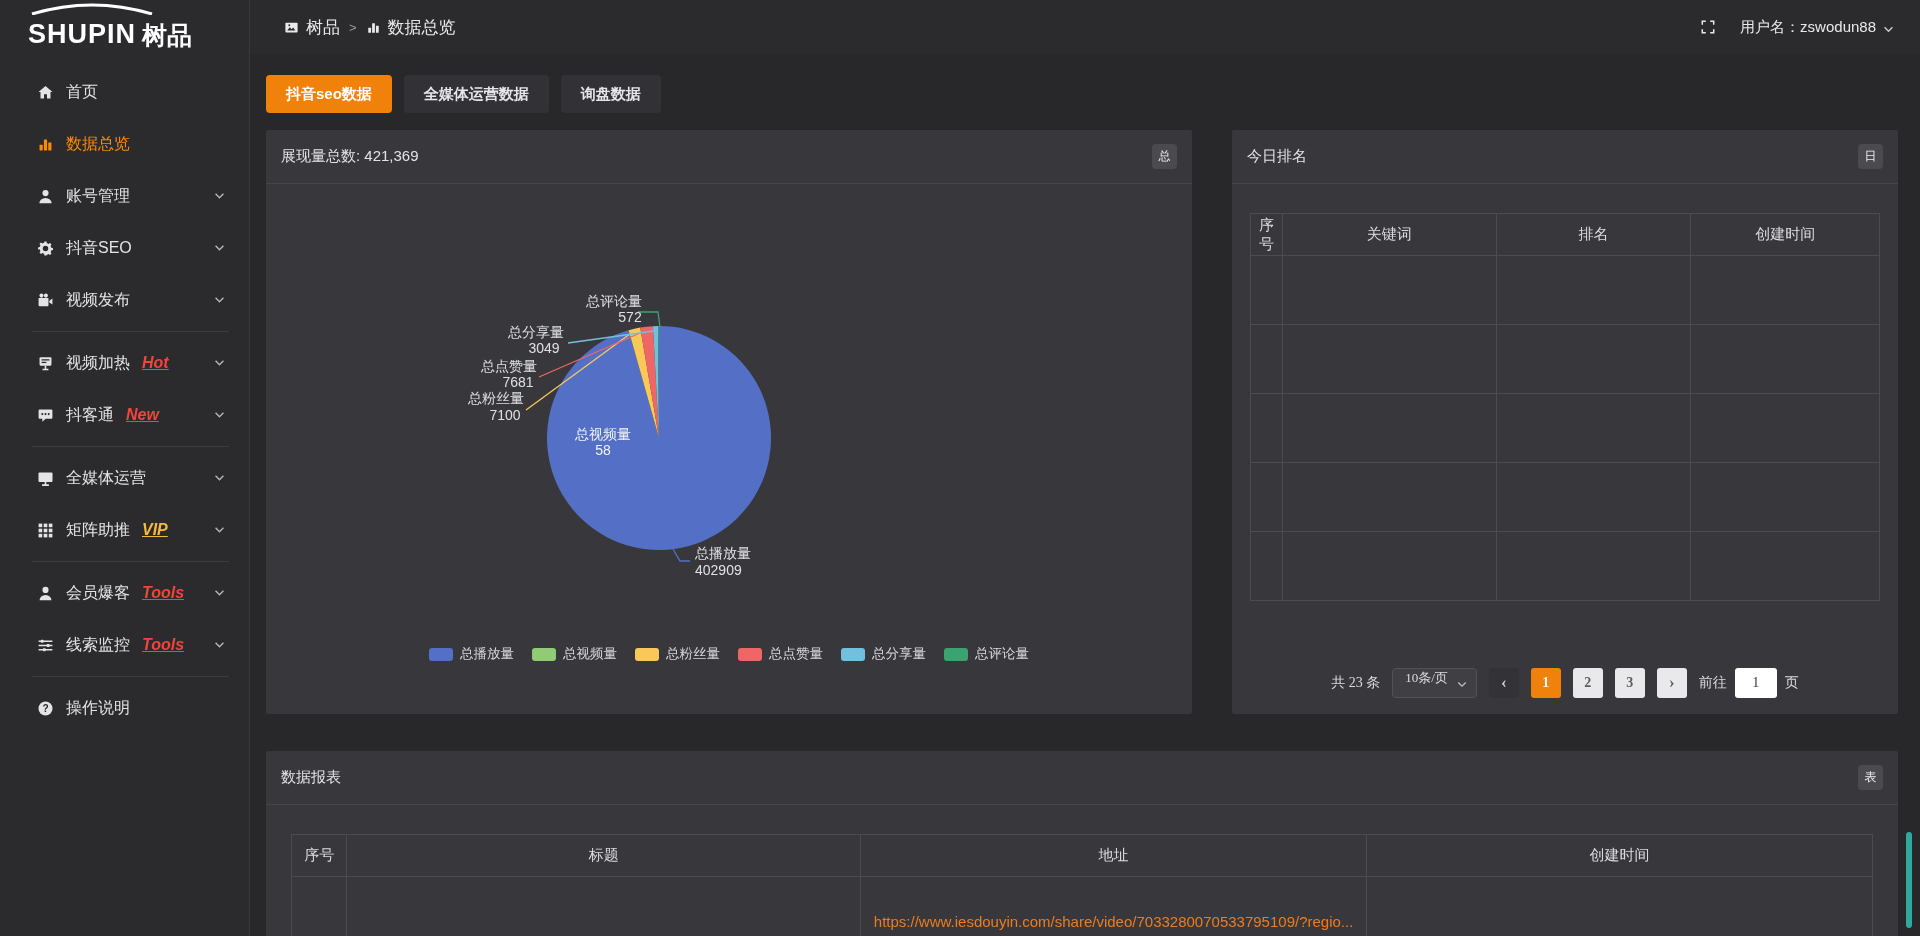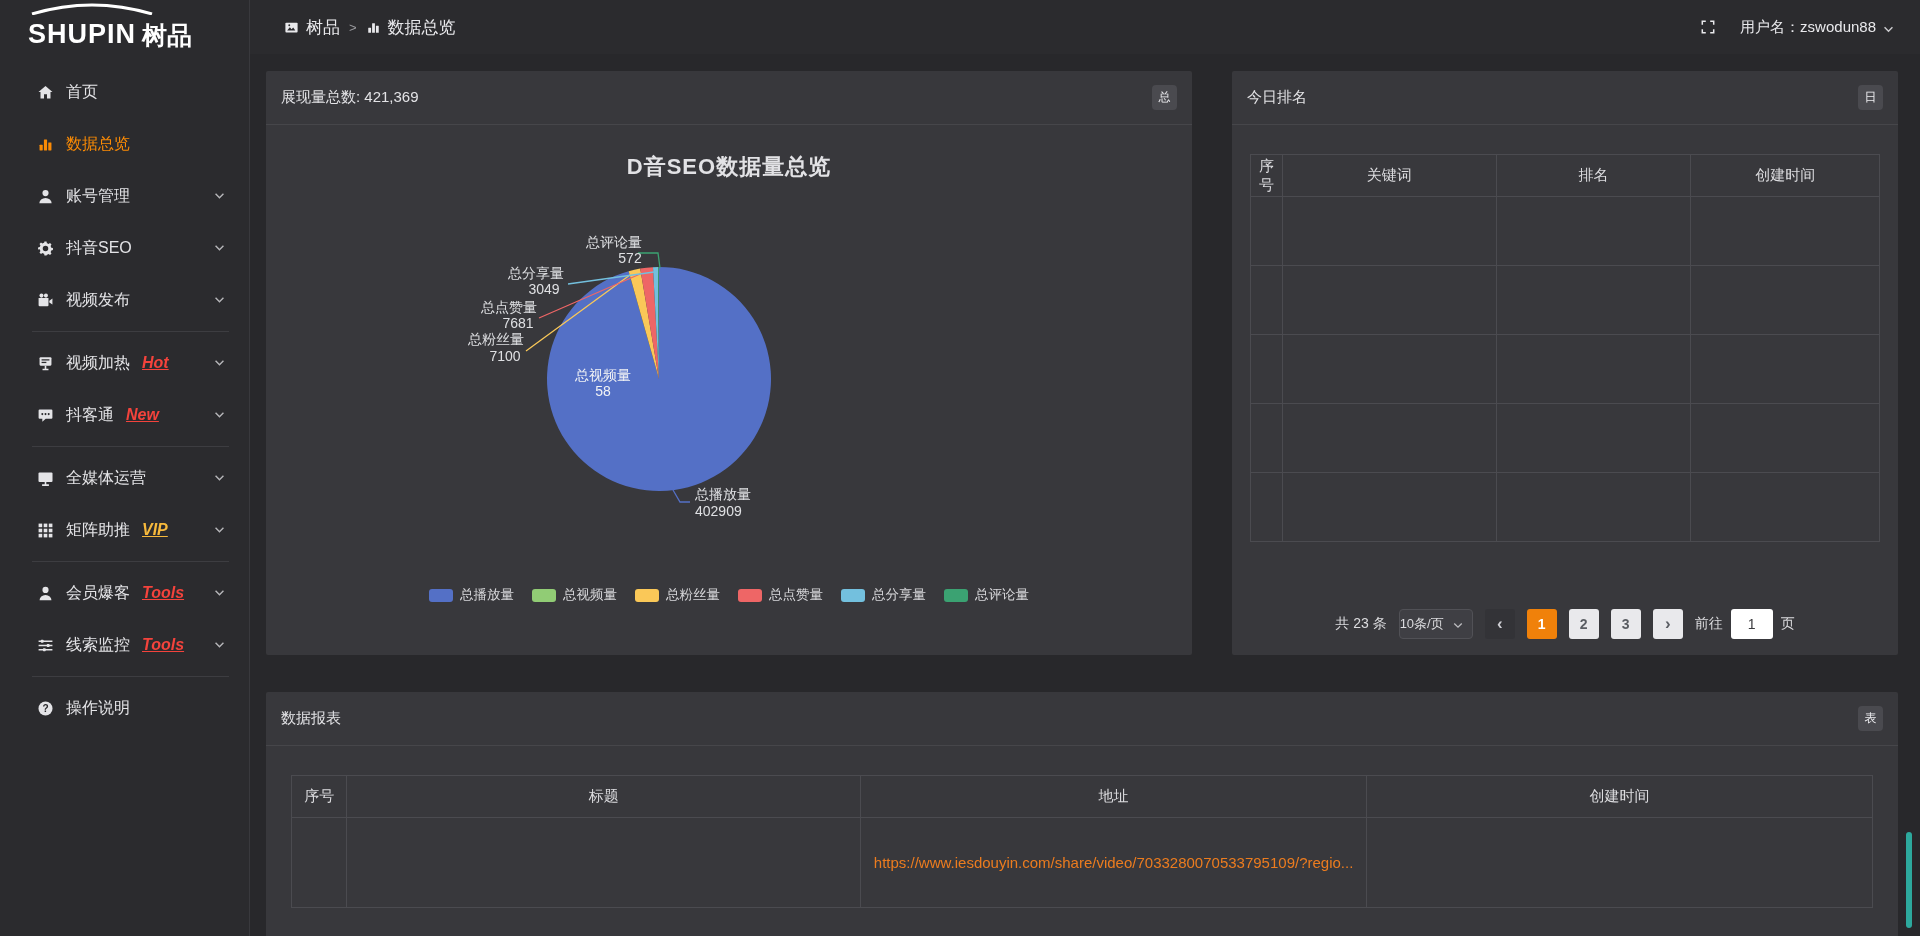--- a/index.html
+++ b/index.html
@@ -72,23 +72,23 @@
   .data-table th,.data-table td{border:1px solid #4b4b50;color:#dddde0;font-size:15px;
     text-align:center;padding:0 8px;}
   .rank-table td{height:69px;}
   .rank-table th:nth-child(1){width:5%;}
   .rank-table th:nth-child(2){width:34%;}
   .rank-table th:nth-child(3){width:31%;}
   .rank-table th:nth-child(4){width:30%;}
 
   
   .pagination{position:absolute;bottom:16px;left:0;right:0;display:flex;align-items:center;
-    justify-content:center;gap:12px;color:#dcdcdf;font-size:14px;}
-  .pg-size{height:30px;padding:0 28px 0 0;background:#3f3f44;border:1px solid #515156;
-    border-radius:4px;display:flex;align-items:center;position:relative;cursor:pointer;font-size:13px;}
+    justify-content:center;gap:12px;color:#dcdcdf;font-size:14px;font-family:Liberation Serif, serif;}
+  .pg-size{height:30px;padding:0 28px 0 12px;background:#3f3f44;border:1px solid #515156;
+    border-radius:4px;display:flex;position:relative;cursor:pointer;font-size:13px;}
   .pg-size svg{position:absolute;right:9px;top:12px;width:10px;height:7px;opacity:.8;}
   .pg-btn{min-width:30px;height:30px;border-radius:3px;display:flex;align-items:center;
     justify-content:center;font-size:14px;cursor:pointer;border:none;font-family:inherit;font-weight:700;}
   .pg-prev{background:#333337;color:#cfcfd4;font-size:17px;}
   .pg-next{background:#e9e9ec;color:#5a5d63;font-size:17px;}
   .pg-num{background:#e9e9ec;color:#5a5d63;}
   .pg-num.active{background:#f0810a;color:#fff;}
   .pg-goto{display:flex;align-items:center;gap:8px;}
   .pg-goto-input{width:42px;height:30px;background:#fff;border-radius:3px;color:#3a3a3d;
     display:flex;align-items:center;justify-content:center;font-size:14px;cursor:text;}
@@ -339,30 +339,34 @@
       <span>用户名：zswodun88</span>
       <span class="user-chevron"><svg viewBox="0 0 12 8" xmlns="http://www.w3.org/2000/svg">
             <polyline points="1.5,1.5 6,6 10.5,1.5" fill="none" stroke="currentColor" stroke-width="1.6"></polyline>
           </svg></span>
     </span>
   </div>
 </div>
 
 <div class="content">
 
+  <div class="tabs">
+      <button class="tab active">抖音seo数据</button>
+      <button class="tab">全媒体运营数据</button>
+      <button class="tab">询盘数据</button>
+    </div>
 
   <div class="panels">
 
     <div class="panel panel-chart">
       <div class="panel-header">
         <span class="panel-title">展现量总数: 421,369</span>
         <span class="panel-badge">总</span>
       </div>
       <div class="chart-body">
-        <div class="chart-title">D音SEO数据量总览</div>
         <svg id="pie-svg" viewBox="0 0 785 501" xmlns="http://www.w3.org/2000/svg">
             <path d="M393 254 L393.00 142.00 A112 112 0 1 1 362.56 146.22 Z" fill="#5470c6"></path>
             <path d="M393 254 L362.56 146.22 A112 112 0 0 1 362.65 146.19 Z" fill="#91cc75"></path>
             <path d="M393 254 L362.65 146.19 A112 112 0 0 1 374.21 143.59 Z" fill="#fac858"></path>
             <path d="M393 254 L374.21 143.59 A112 112 0 0 1 386.96 142.16 Z" fill="#ee6666"></path>
             <path d="M393 254 L386.96 142.16 A112 112 0 0 1 392.04 142.00 Z" fill="#73c0de"></path>
             <path d="M393 254 L392.04 142.00 A112 112 0 0 1 393.00 142.00 Z" fill="#3ba272"></path>
             <polyline points="407,365 414,377 424,377" fill="none" stroke="#5470c6" stroke-width="1.3"></polyline>
             <text x="429" y="374" text-anchor="start" class="pie-label">总播放量</text>
             <text x="429" y="391" text-anchor="start" class="pie-label">402909</text>

